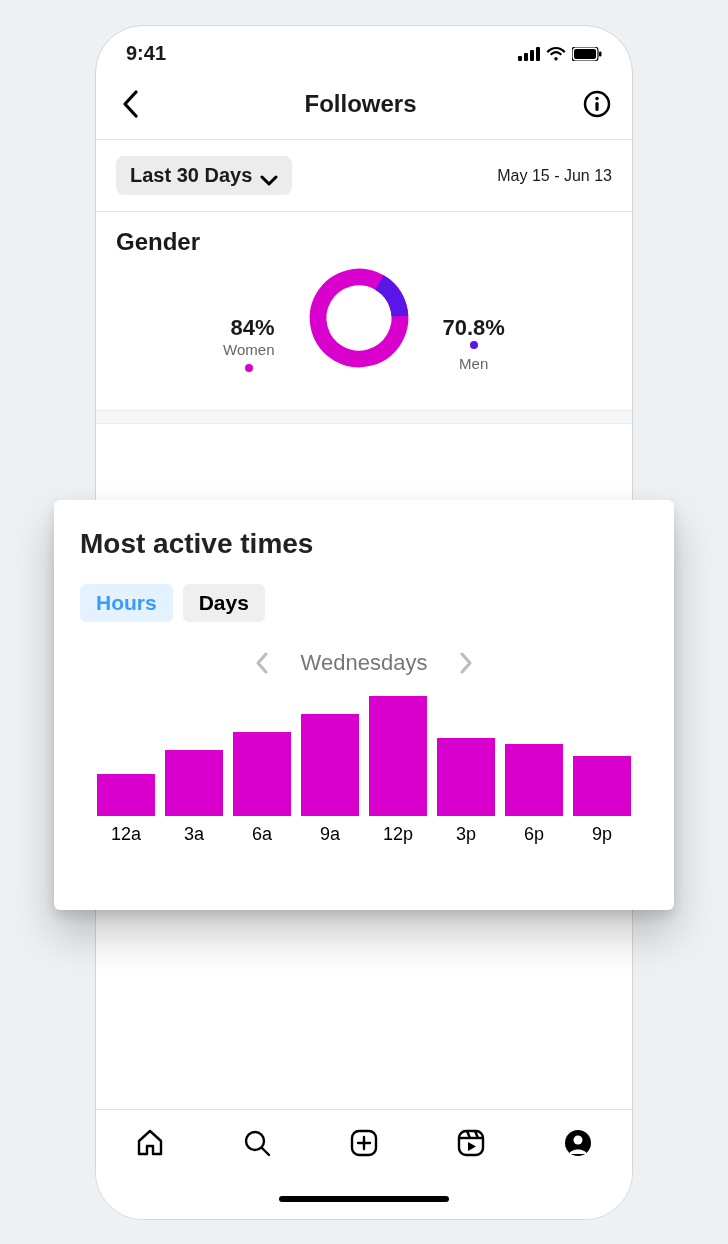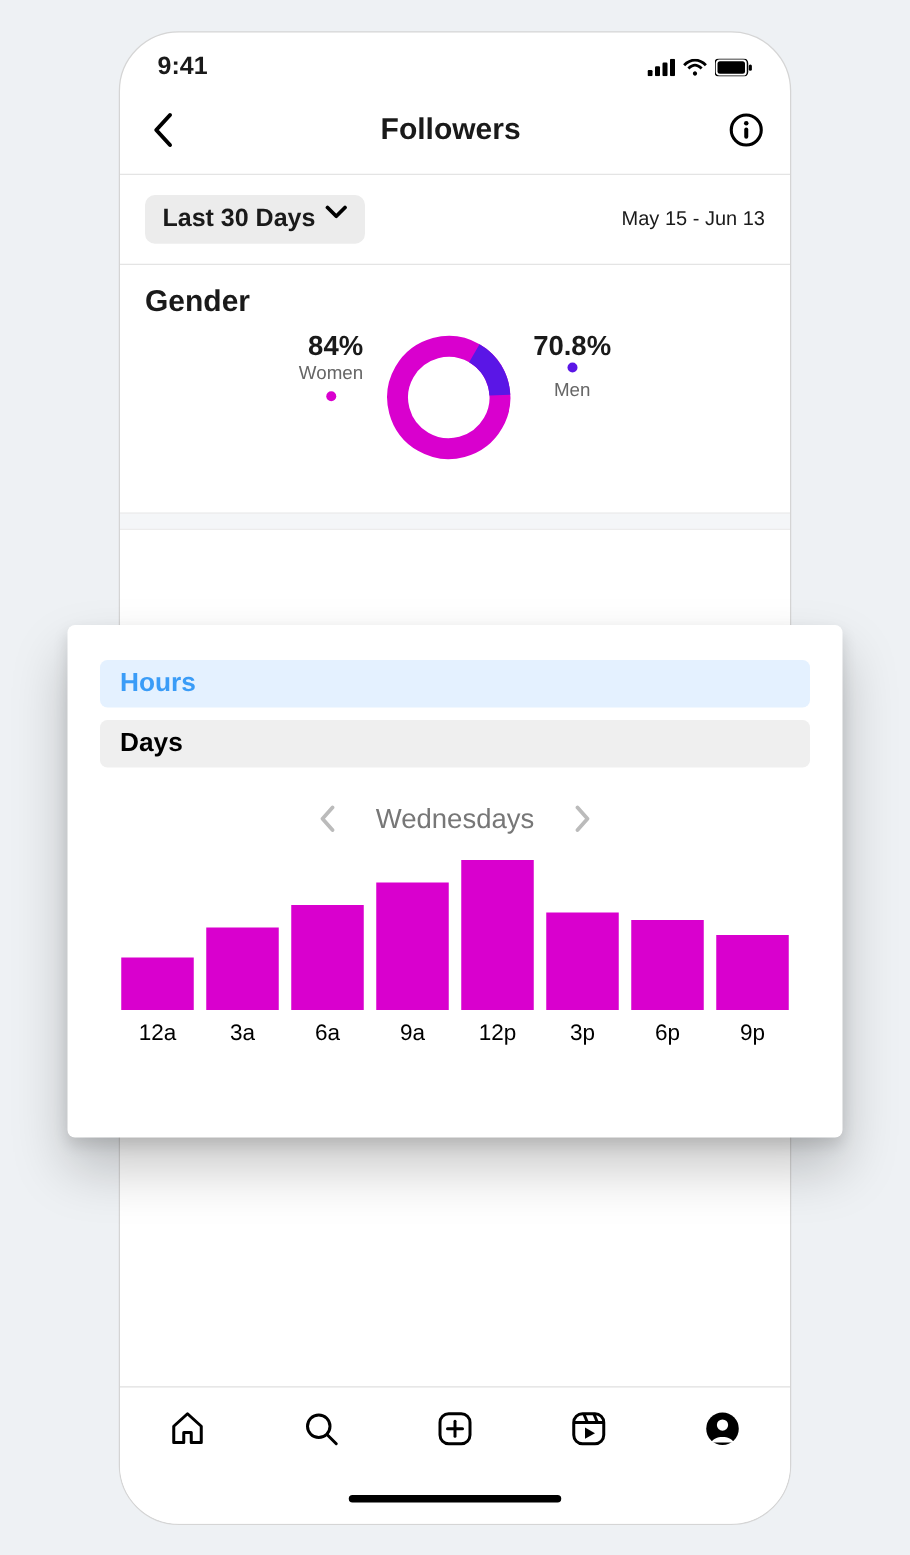--- a/index.html
+++ b/index.html
@@ -41,36 +41,36 @@
   .page-title { font-size: 24px; font-weight: 700; }
   .divider { height: 1px; background: #e4e4e4; }
   .date-row {
     display: flex;
     justify-content: space-between;
     align-items: center;
     padding: 16px 20px;
   }
   .date-pill {
     display: inline-flex;
-    align-items: flex-start;
+    align-items: flex-end;
     gap: 8px;
     background: #ececec;
     border-radius: 8px;
     padding: 8px 14px;
     font-weight: 700;
     font-size: 20px;
   }
   .date-range { font-weight: 400; font-size: 16px; }
   .section { padding: 16px 20px; }
   .section-title { font-size: 24px; font-weight: 700; margin-bottom: 4px; }
   .gender-wrap {
     display: flex;
-    align-items: flex-start;
+    align-items: flex-end;
     justify-content: center;
-    gap: 14px;
+    gap: 30px;
     padding: 4px 0 22px 0;
   }
   .gender-left { text-align: right; }
   .gender-right { text-align: left; }
   .pct { font-size: 22px; font-weight: 700; }
   .g-label { font-size: 15px; color: #666; display: flex; align-items: center; gap: 6px; flex-direction: column; }
   .g-label.right-justify { justify-content: flex-end; }
   .dot { width: 8px; height: 8px; border-radius: 50%; display: inline-block; }
   .dot-women { background: #d900ce; }
   .dot-men { background: #5a16e6; }
@@ -82,21 +82,21 @@
     left: 54px;
     top: 500px;
     width: 620px;
     height: 410px;
     background: #fff;
     border-radius: 6px;
     box-shadow: 0 24px 44px rgba(0,0,0,0.22), 0 6px 12px rgba(0,0,0,0.12);
     padding: 28px 26px 20px 26px;
   }
   .card-title { font-size: 28px; font-weight: 700; color: #222; margin-bottom: 24px; }
-  .tab-row { display: flex; gap: 10px; margin-bottom: 28px; flex-direction: column; }
+  .tab-row { display: flex; gap: 10px; margin-bottom: 28px; }
   .tab {
     padding: 7px 16px;
     border-radius: 6px;
     font-size: 21px;
     font-weight: 700;
   }
   .tab-active { background: #e4f1ff; color: #3a9cf7; }
   .tab-inactive { background: #efefef; color: #000000; }
   .day-nav {
     display: flex;
@@ -273,20 +273,21 @@
           <circle cx="15" cy="12" r="4.5" fill="#fff"></circle>
           <path d="M6 26 C8 20 22 20 24 26" fill="#fff"></path>
         </svg>
     </span>
     <div class="home-indicator"></div>
   </div>
 
 </div>
 
 <div class="card">
+  <div class="card-title">Most active times</div>
   <div class="tab-row">
     <span class="tab tab-active">Hours</span>
     <span class="tab tab-inactive">Days</span>
   </div>
   <div class="day-nav">
     <span class="chevron">
       <svg width="14" height="22" viewBox="0 0 14 22">
           <path d="M11 2 L3 11 L11 20" fill="none" stroke="#bbb" stroke-width="3" stroke-linecap="round" stroke-linejoin="round"></path>
         </svg>
     </span>

